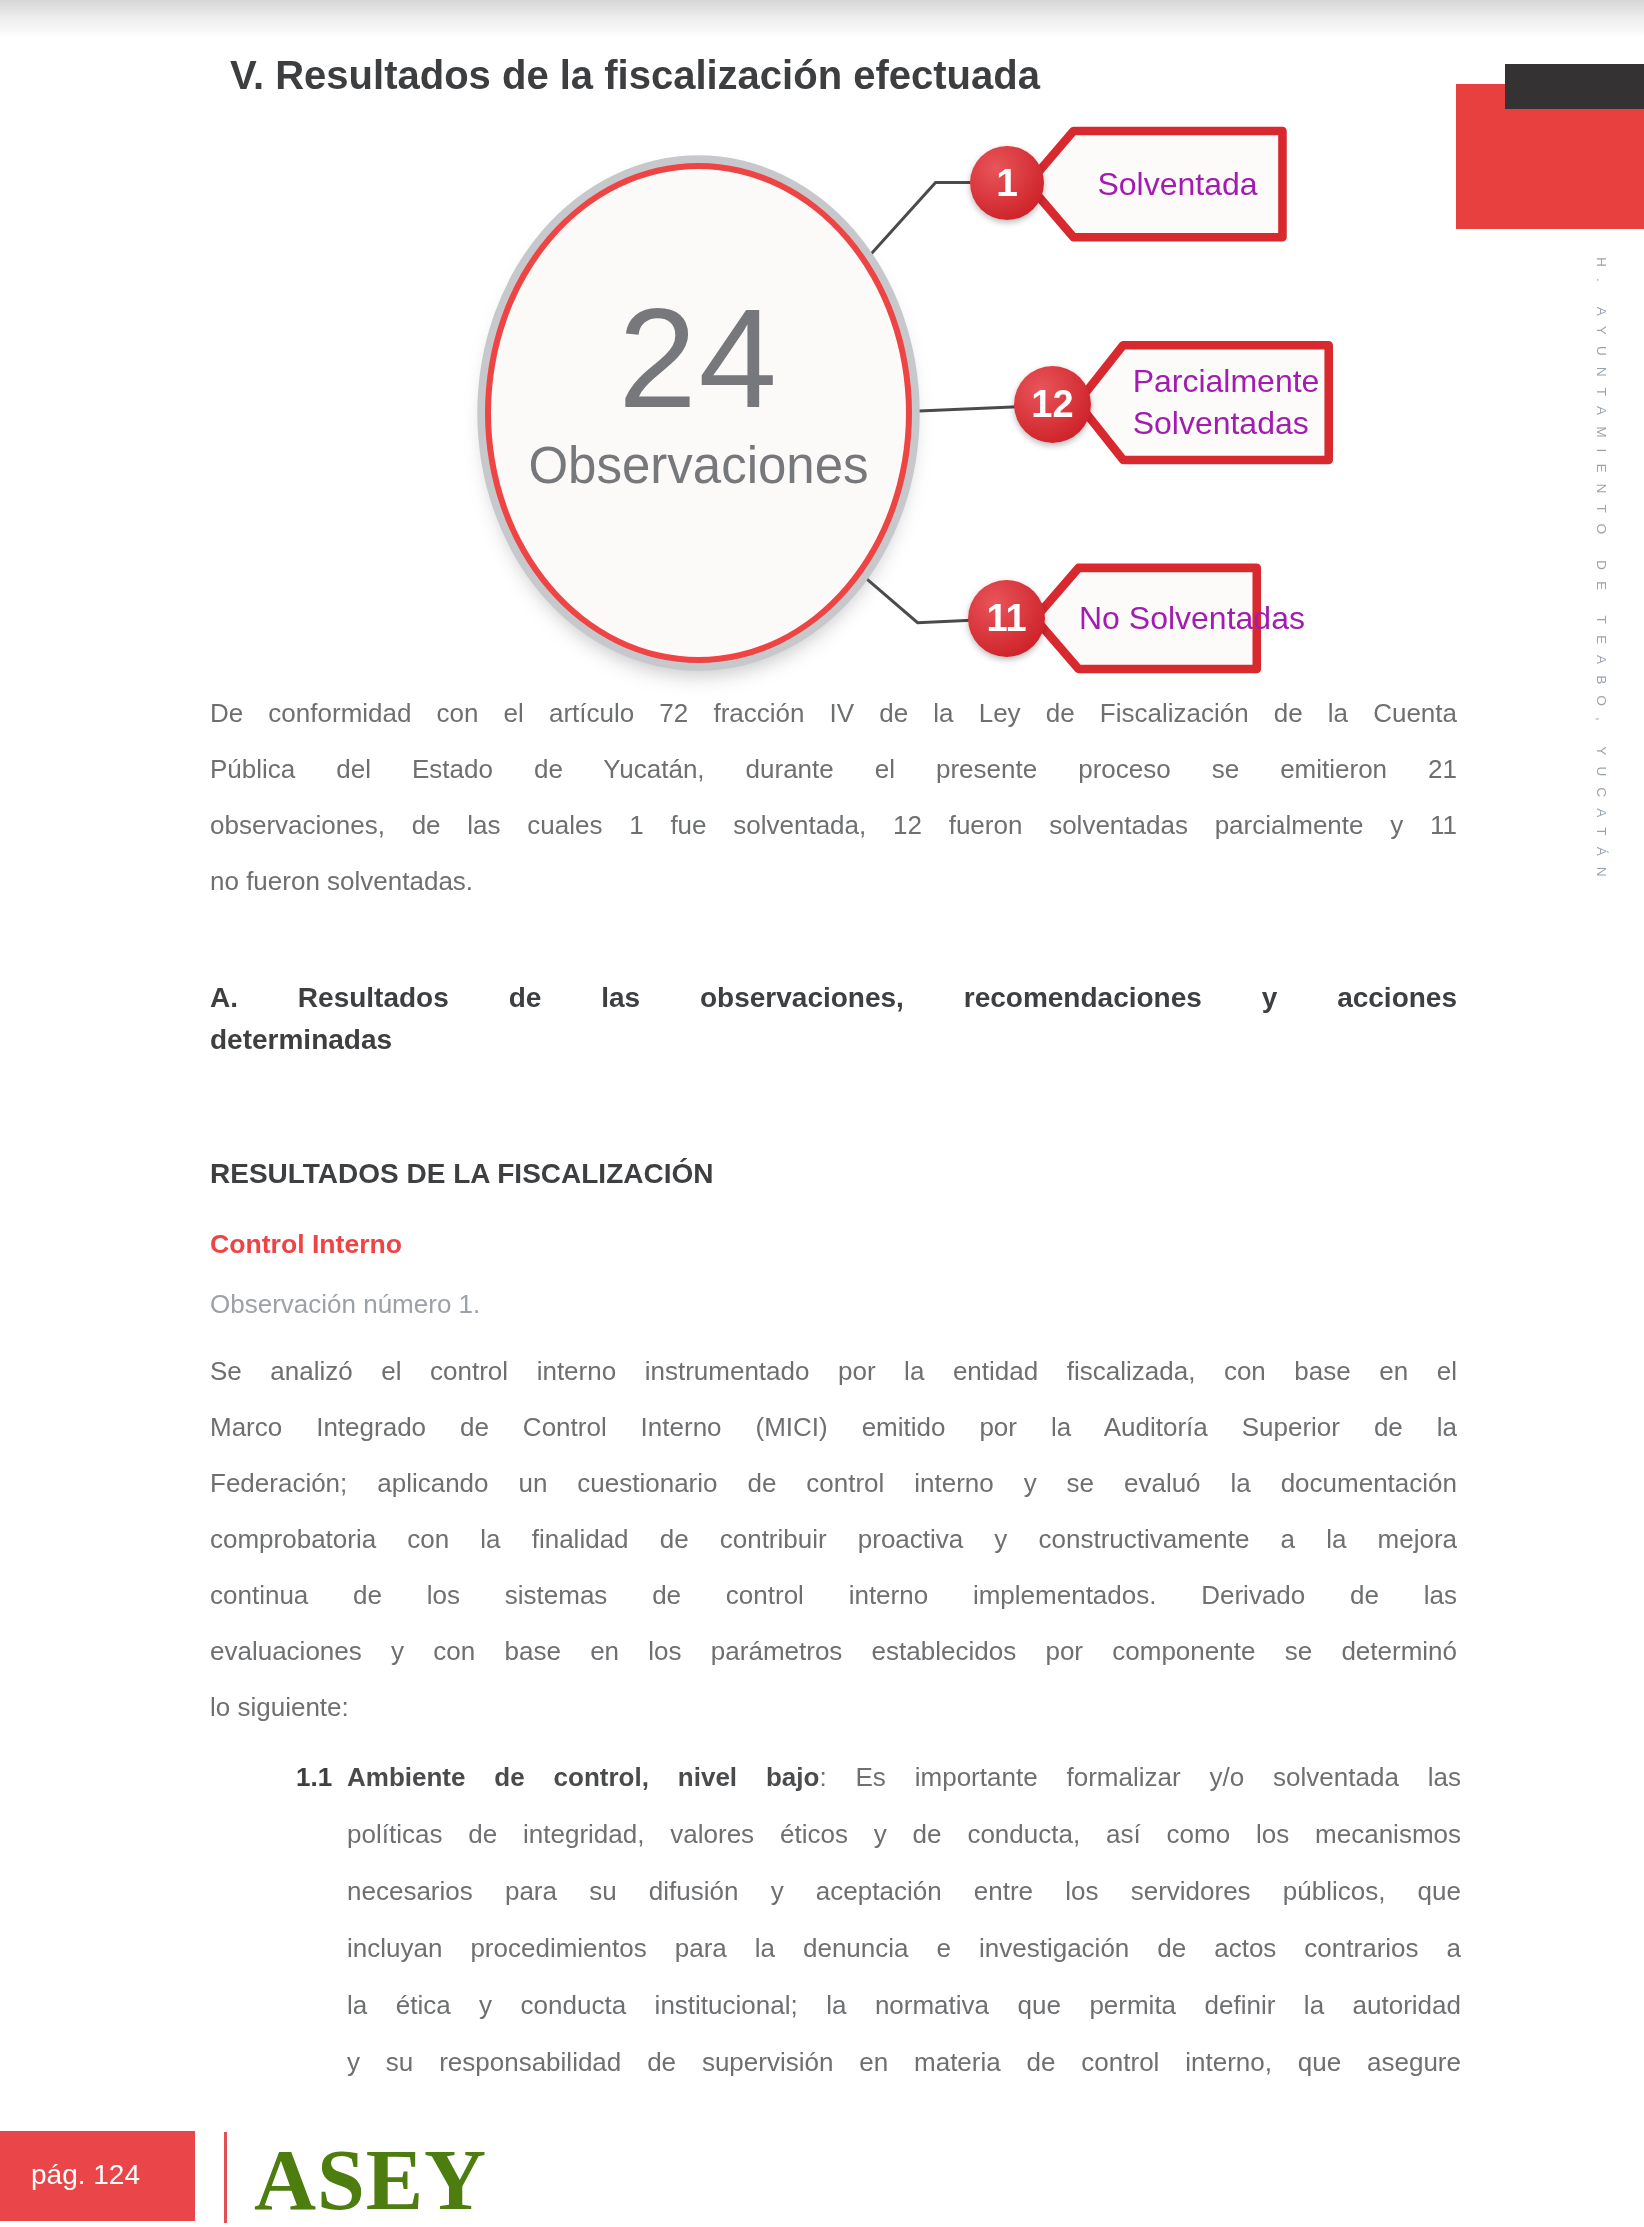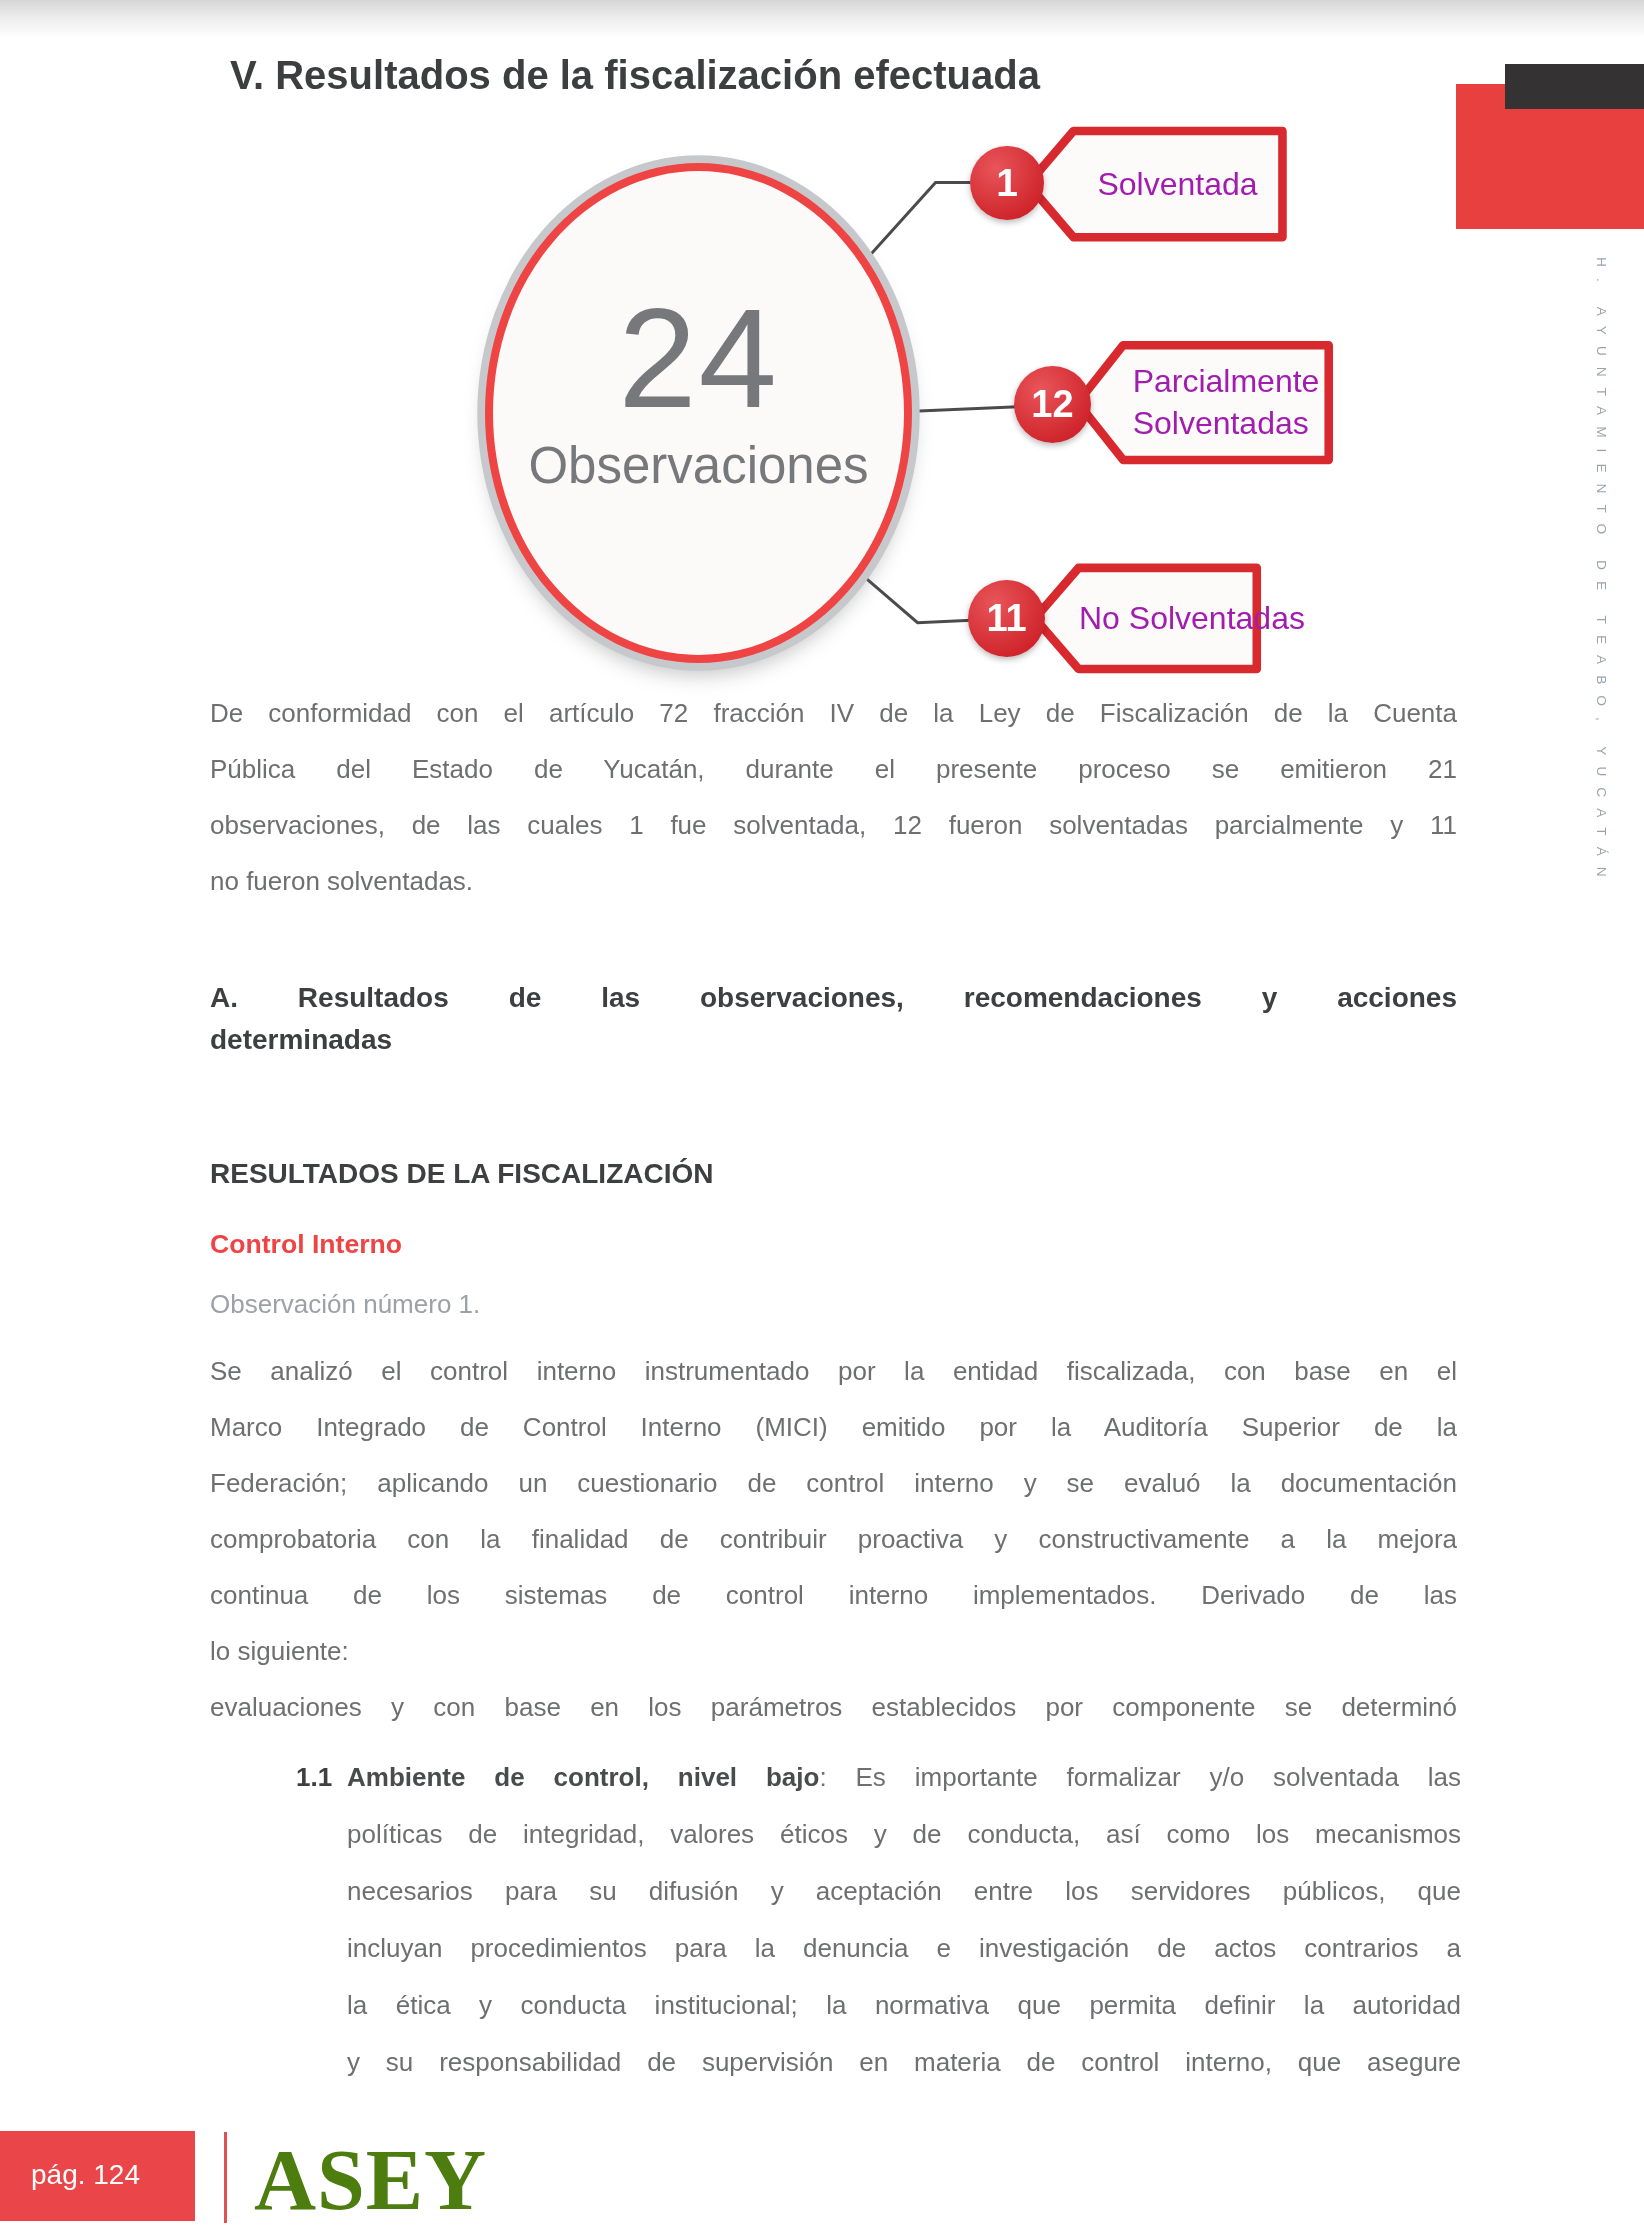--- a/index.html
+++ b/index.html
@@ -23,21 +23,21 @@
   #control-heading{position:absolute;left:210px;top:1229px;font-size:26.6px;font-weight:bold;color:#ef4444;}
   #observation-label{position:absolute;left:210px;top:1289px;font-size:26px;color:#9ba1a7;}
   #observation-paragraph{top:1343px;}
   #list-item{position:absolute;left:296px;top:1749px;width:1165px;font-size:26px;line-height:57px;color:#6e6f71;}
   #list-item .cont{margin-left:51px;}
   .list-number{display:inline-block;width:51px;font-weight:bold;color:#3e3f41;}
   .list-bold{font-weight:bold;color:#4a4b4d;}
   
   .overlay-svg{position:absolute;left:0;top:0;width:1645px;height:2227px;z-index:1;}
   .big-ellipse{position:absolute;left:485px;top:163px;width:427px;height:500px;box-sizing:border-box;
-               border:8px solid #ef4444;border-radius:50%;background:#fbfaf8;z-index:2;
+               border:6px solid #ef4444;border-radius:50%;background:#fbfaf8;z-index:2;
                box-shadow:0 0 0 7.7px #c6c8cb,0 12px 20.6px rgba(110,110,115,.40);
                display:flex;flex-direction:column;align-items:center;justify-content:center;}
   .ellipse-inner{transform:translateY(-24px);text-align:center;color:#77787b;}
   .count-big{font-size:141px;line-height:1.05;letter-spacing:1.7px;}
   .count-label{font-size:51px;line-height:1.1;margin-top:5.1px;}
   .badge{position:absolute;border-radius:50%;z-index:3;display:flex;align-items:center;justify-content:center;
          color:#fff;font-weight:bold;background:radial-gradient(circle at 35% 30%,#e8555a,#cf242b 75%);
          box-shadow:0 2.6px 6.9px rgba(0,0,0,.28);}
   #badge-1{left:970px;top:146px;width:74px;height:74px;font-size:39px;}
   #badge-2{left:1014px;top:366px;width:77px;height:77px;font-size:38px;}
@@ -107,22 +107,22 @@
   <div id="results-heading">RESULTADOS DE LA FISCALIZACIÓN</div>
   <div id="control-heading">Control Interno</div>
   <div id="observation-label">Observación número 1.</div>
 
   <div class="textblock" id="observation-paragraph">
       <div class="jline">Se analizó el control interno instrumentado por la entidad fiscalizada, con base en el</div>
       <div class="jline">Marco Integrado de Control Interno (MICI) emitido por la Auditoría Superior de la</div>
       <div class="jline">Federación; aplicando un cuestionario de control interno y se evaluó la documentación</div>
       <div class="jline">comprobatoria con la finalidad de contribuir proactiva y constructivamente a la mejora</div>
       <div class="jline">continua de los sistemas de control interno implementados. Derivado de las</div>
+      <div class="jline">evaluaciones y con base en los parámetros establecidos por componente se determinó</div>
       <div class="jline left-last">lo siguiente:</div>
-      <div class="jline">evaluaciones y con base en los parámetros establecidos por componente se determinó</div>
     </div>
 
   <div id="list-item">
     <div class="jline">
       <span class="list-number">1.1</span><span class="list-bold">Ambiente de control, nivel bajo</span><span>: Es importante formalizar y/o solventada las</span>
     </div>
     <div class="cont">
         <div class="jline">políticas de integridad, valores éticos y de conducta, así como los mecanismos</div>
         <div class="jline">necesarios para su difusión y aceptación entre los servidores públicos, que</div>
         <div class="jline">incluyan procedimientos para la denuncia e investigación de actos contrarios a</div>

